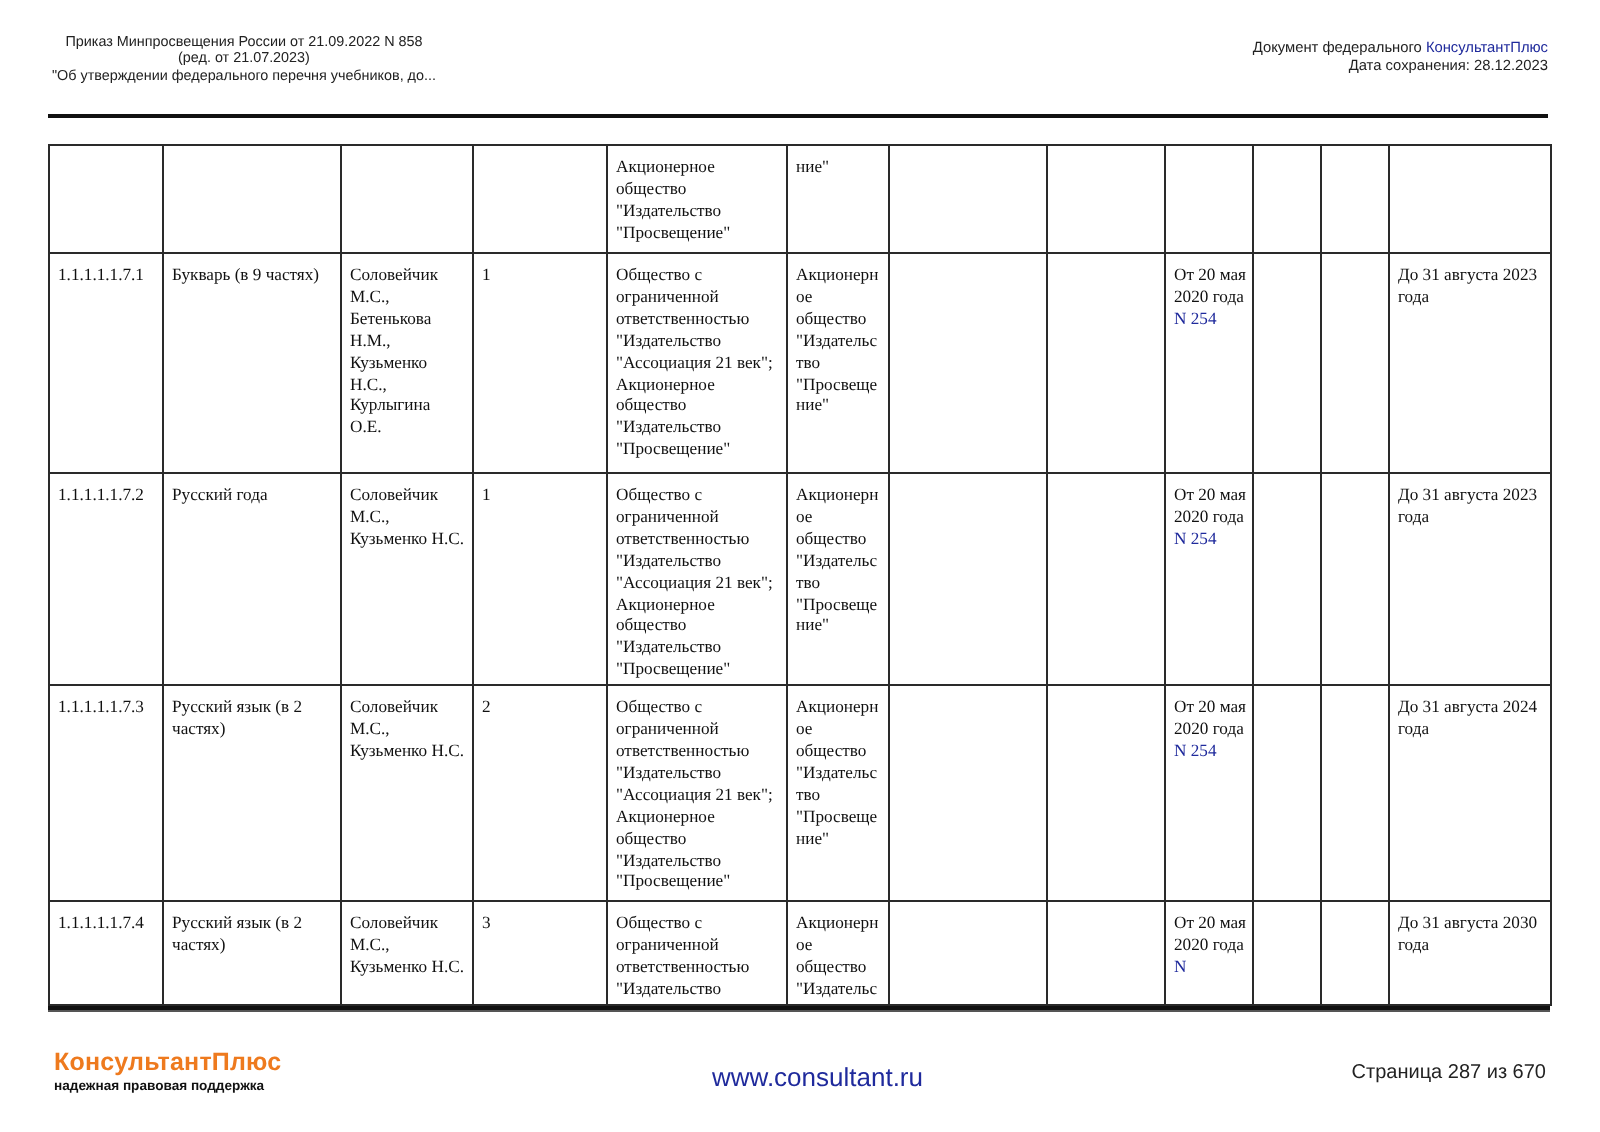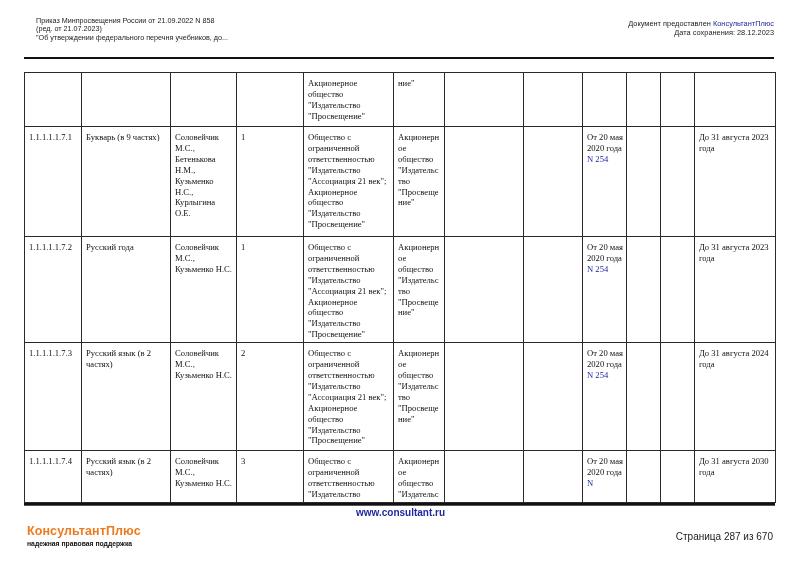--- a/index.html
+++ b/index.html
@@ -1,46 +1,46 @@
 <!DOCTYPE html>
 <html><head>
 <meta charset="utf-8">
 <style>
   * { box-sizing: border-box; margin: 0; padding: 0; }
   html, body { width: 800px; height: 566px; background: #ffffff; overflow: hidden; }
   body { position: relative; font-family: "Liberation Sans", sans-serif; color: #000; }
 
-  .hdr-left { position: absolute; left: 36px; top: 17px; font-size: 7.2px; line-height: 8.4px; color: #222; }
+  .hdr-left { position: absolute; left: 26px; top: 17px; font-size: 7.2px; line-height: 8.4px; color: #222; text-align: center; }
   .hdr-right { position: absolute; right: 26px; top: 19px; text-align: right; font-size: 7.4px; line-height: 9px; color: #222; }
   .hdr-right .brand { color: #1f2a9c; }
   .hdr-line { position: absolute; left: 24px; top: 57px; width: 750px; height: 2px; background: #111; }
 
   table.main { position: absolute; left: 24px; top: 72px; width: 751px; border-collapse: collapse; table-layout: fixed;
     font-family: "Liberation Serif", serif; font-size: 8.6px; line-height: 10.9px; color: #111; }
   table.main td { border: 1px solid #2a2a2a; vertical-align: top; padding: 5px 3px 2px 4px; overflow: hidden; word-wrap: break-word; }
   table.main td.thick-l { border-left: 1.6px solid #444; }
   .link { color: #1f2a9c; }
 
   .bottom-line { position: absolute; left: 24px; top: 503px; width: 751px; height: 3px; border-top: 2px solid #111; border-bottom: 1px solid #555; }
 
   .ftr-brand { position: absolute; left: 27px; top: 524px; font-size: 12.5px; font-weight: bold; color: #ee7a1e; letter-spacing: 0.1px; }
   .ftr-tag { position: absolute; left: 27px; top: 540px; font-size: 6.8px; font-weight: bold; color: #111; }
-  .ftr-url { position: absolute; left: 356px; top: 507px; font-size: 10px; font-weight: bold; color: #1f2a9c; }
+  .ftr-url { position: absolute; left: 356px; top: 531px; font-size: 13px; font-weight: normal; color: #1f2a9c; }
   .ftr-page { position: absolute; right: 27px; top: 531px; font-size: 10px; color: #222; }
 </style>
 </head>
 <body>
 
 <div class="hdr-left">
   <div>Приказ Минпросвещения России от 21.09.2022 N 858</div>
   <div>(ред. от 21.07.2023)</div>
   <div>"Об утверждении федерального перечня учебников, до...</div>
 </div>
 <div class="hdr-right">
-  <div><span>Документ предоставлен </span><span class="brand">КонсультантПлюс</span></div>
+  <div><span>Документ федерального </span><span class="brand">КонсультантПлюс</span></div>
   <div>Дата сохранения: 28.12.2023</div>
 </div>
 <div class="hdr-line"></div>
 
 <table class="main">
   <colgroup>
     <col style="width:57px">
       <col style="width:89px">
       <col style="width:66px">
       <col style="width:67px">

